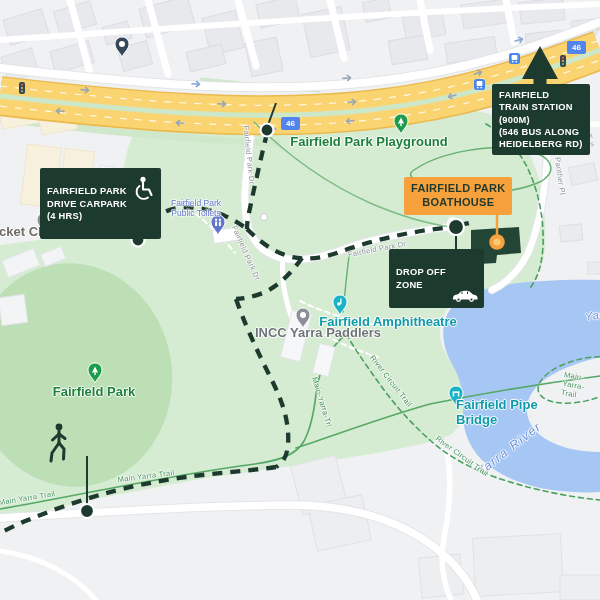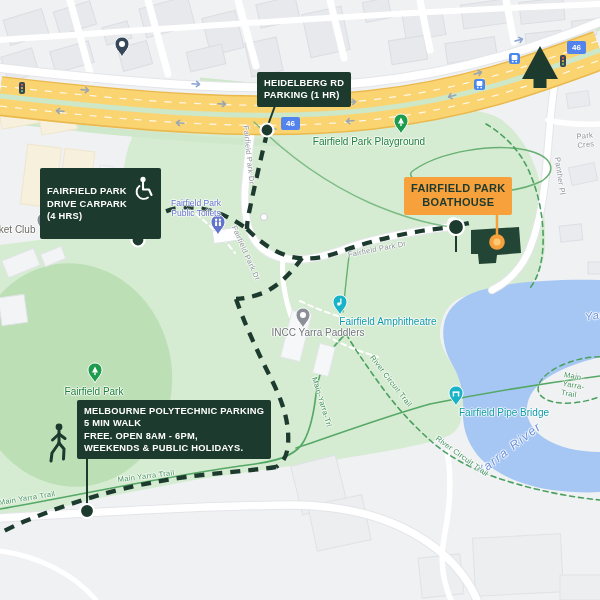--- a/index.html
+++ b/index.html
@@ -1,21 +1,21 @@
 <!DOCTYPE html>
 <html><head>
 <meta charset="utf-8">
 <style>
   html,body{margin:0;padding:0;background:#fff;}
   #stage{position:relative;width:600px;height:600px;overflow:hidden;background:#f0f1f3;font-family:"Liberation Sans",sans-serif;}
   #map-svg{position:absolute;left:0;top:0;}
   .lbl{position:absolute;white-space:pre-line;pointer-events:none;
        font-family:"Liberation Sans",sans-serif;
        text-shadow:-1px 0 1px #fff,1px 0 1px #fff,0 -1px 1px #fff,0 1px 1px #fff;}
-  .poi{font-size:10px;font-weight:400;}
+  .poi{font-size:13px;font-weight:700;}
   .green{color:#1d8039;}
   .teal{color:#0e9aa8;}
   .indigo{color:#6273cc;text-align:center;font-size:8.5px;line-height:1.12;}
   .gray{color:#6f7479;margin-left:40px;}
   .warmgray{color:#6e6a64;}
   .street{color:#8d939b;font-size:7.5px;letter-spacing:.3px;}
   .trail{color:#44925c;font-size:7.5px;letter-spacing:.3px;}
   .water-lbl{color:#6d92dc;font-style:italic;}
   .callout{position:absolute;background:#1d3a2e;color:#ffffff;font-weight:700;
            font-size:9.3px;line-height:1.32;letter-spacing:.25px;padding:5px 7px;
@@ -355,37 +355,48 @@
 
 <div class="lbl street" style="left:249px;top:155px;transform:translate(-50%,-50%) rotate(84deg);">Fairfield Park Dr</div>
 <div class="lbl street" style="left:246px;top:253px;transform:translate(-50%,-50%) rotate(66deg);">Fairfield Park Dr</div>
 <div class="lbl street" style="left:377px;top:249px;transform:translate(-50%,-50%) rotate(-11deg);">Fairfield Park Dr</div>
 <div class="lbl street" style="left:560px;top:176px;transform:translate(-50%,-50%) rotate(82deg);">Panther Pl</div>
 <div class="lbl street" style="left:576px;top:132px;transform:rotate(-6deg);transform-origin:left top;">Park Cres</div>
 
 <div class="badge" style="left:281px;top:117px;">46</div>
 <div class="badge" style="left:567px;top:41px;">46</div>
 
-<div class="callout" style="left:257px;top:72px;">HEIDELBERG RD
-PARKING (1 HR)</div>
-
+
+<div class="callout" style="left:492px;top:84px;">FAIRFIELD
+TRAIN STATION
+(900M)
+(546 BUS ALONG
+HEIDELBERG RD)</div>
 
 <div class="callout" style="left:40px;top:168px;padding-right:34px;">
   <span style="white-space:pre-line;">FAIRFIELD PARK
 DRIVE CARPARK
 (4 HRS)</span>
   <svg class="ico" width="22" height="26" viewBox="0 0 22 26" style="right:6px;top:8px;">
     <circle cx="10" cy="3.4" r="2.6" fill="#ffffff"></circle>
     <path d="M10,6.5 L10,13.5 L16,13.5 L18.5,19" stroke="#ffffff" stroke-width="2.1" fill="none" stroke-linecap="round" stroke-linejoin="round"></path>
     <path d="M6.5,10 A6.4,6.4 0 1 0 15,21.5" stroke="#ffffff" stroke-width="1.9" fill="none" stroke-linecap="round"></path>
   </svg>
 </div>
 
 <div class="callout orange" style="left:404px;top:177px;">FAIRFIELD PARK
 BOATHOUSE</div>
 
-
-<div class="callout" style="left:77px;top:400px;">MELBOURNE POLYTECHNIC PARKING
-5 MIN WALK
-FREE. OPEN 8AM - 6PM,
-WEEKENDS &amp; PUBLIC HOLIDAYS.</div>
-
+<div class="callout" style="left:389px;top:249px;padding-right:38px;">
+  <span style="white-space:pre-line;">DROP OFF
+ZONE</span>
+  <svg class="ico" width="28" height="15" viewBox="0 0 28 15" style="right:5px;bottom:5px;">
+    <path d="M2,10 C2,7.5 4,6.8 7,6.3 L10,3.6 C13,2.4 17.5,2.6 19.5,4.2 L22,6.6 C25.2,7.1 26.5,8 26.5,10 L26.5,11.6 L2,11.6 Z" fill="#ffffff"></path>
+    <path d="M11,6 L11,3.8 M16.5,6 L16.5,3.6" stroke="#1d3a2e" stroke-width="1" fill="none"></path>
+    <circle cx="7.5" cy="11.6" r="2.4" fill="#ffffff"></circle>
+        <circle cx="7.5" cy="11.6" r="1.1" fill="#1d3a2e"></circle>
+    <circle cx="20.5" cy="11.6" r="2.4" fill="#ffffff"></circle>
+        <circle cx="20.5" cy="11.6" r="1.1" fill="#1d3a2e"></circle>
+  </svg>
 </div>
 
+
+</div>
+
 </body></html>

